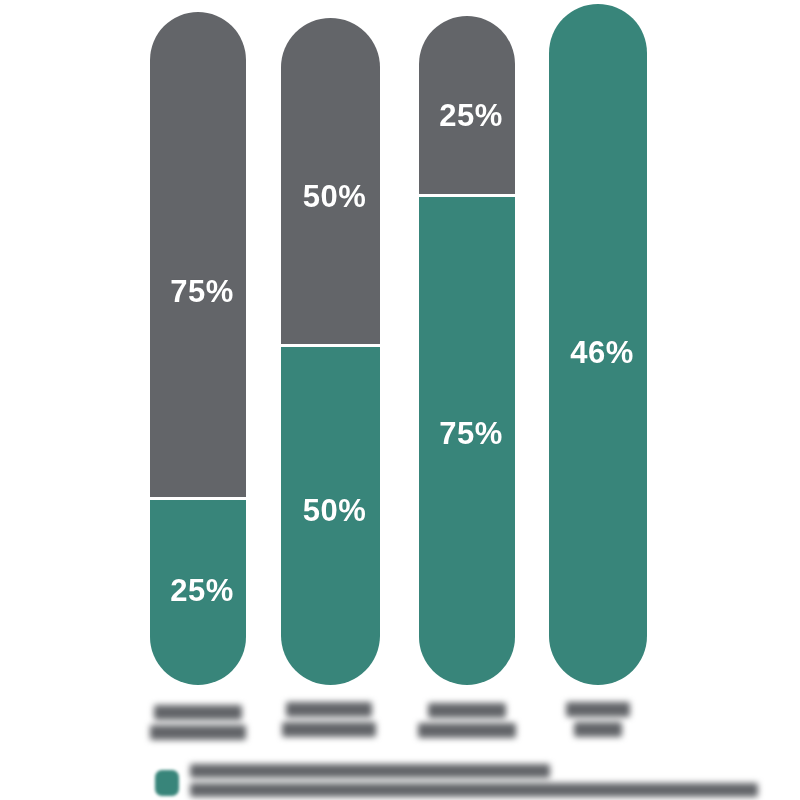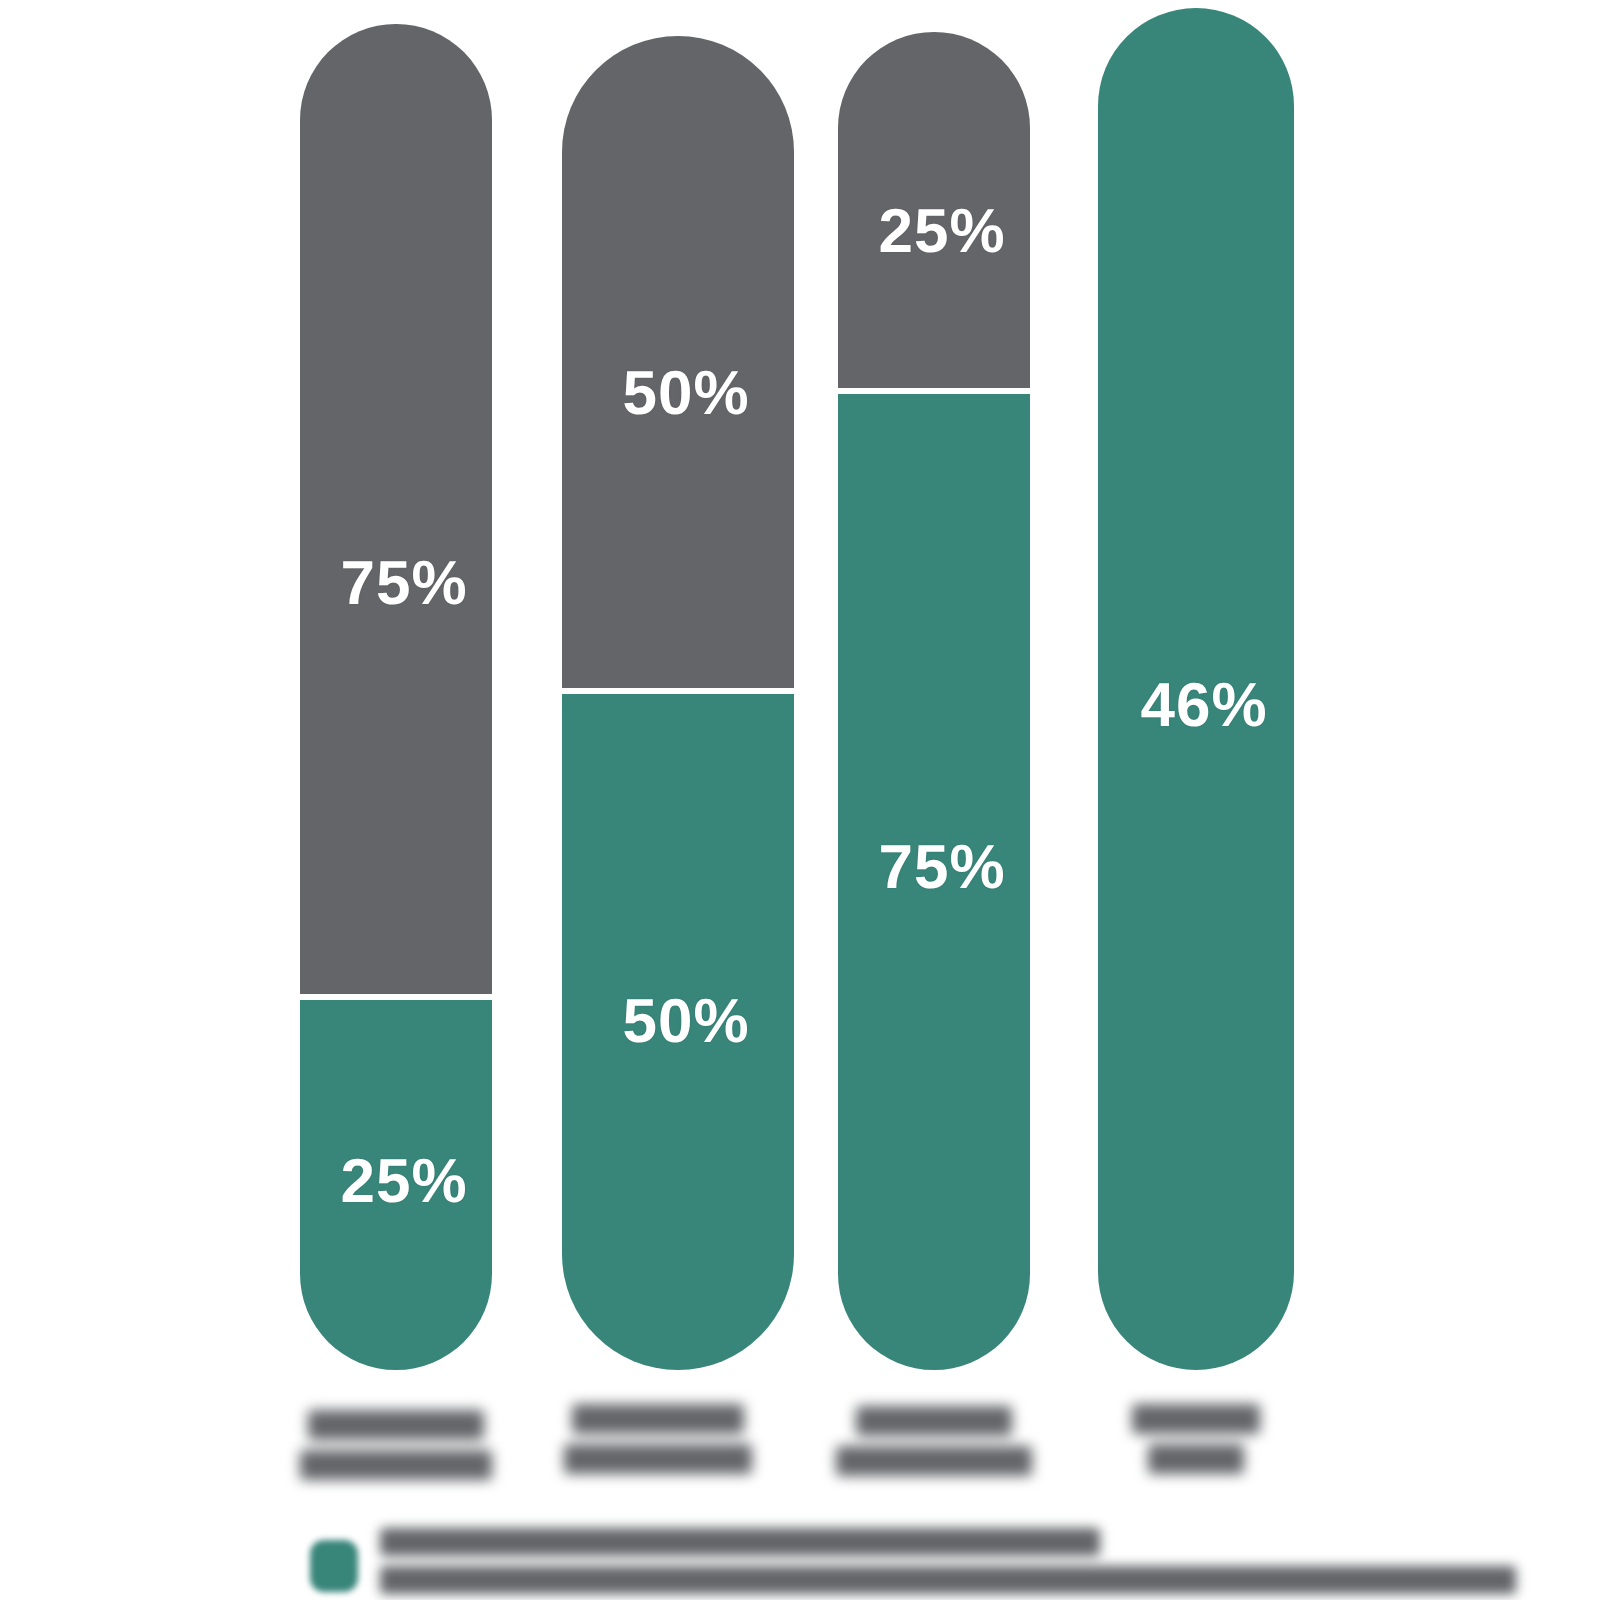--- a/index.html
+++ b/index.html
@@ -137,21 +137,21 @@
         <div class="seg seg-complete" style="top:488px; height:185px;"></div>
       </div>
       <div class="seg-label" style="top:264px;">75%</div>
       <div class="seg-label" style="top:563px;">25%</div>
     </div>
     <div class="cat-label" style="left:148px; top:705px; width:100px;">
         <div style="height: 15px; margin: 0px auto 5px; width: 88%; background: rgb(99, 101, 105); border-radius: 2px;"></div>
         <div style="height: 15px; margin: 0px auto 5px; width: 96%; background: rgb(99, 101, 105); border-radius: 2px;"></div>
       </div>
 
-    <div class="bar" style="left:281px; top:18px; width:116px; height:667px;">
+    <div class="bar" style="left:281px; top:18px; width:99px; height:667px;">
       <div class="bar-track">
         <div class="seg seg-remaining" style="top:0; height:329px;"></div>
         <div class="seg-divider" style="top:326px;"></div>
         <div class="seg seg-complete" style="top:329px; height:338px;"></div>
       </div>
       <div class="seg-label" style="top:163px;">50%</div>
       <div class="seg-label" style="top:477px;">50%</div>
     </div>
     <div class="cat-label" style="left:279px; top:702px; width:100px;">
         <div style="height: 15px; margin: 0px auto 5px; width: 86%; background: rgb(99, 101, 105); border-radius: 2px;"></div>

